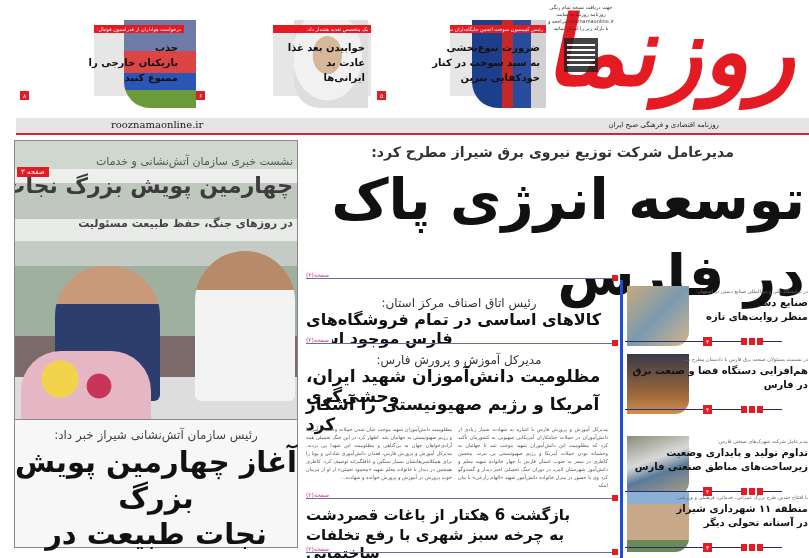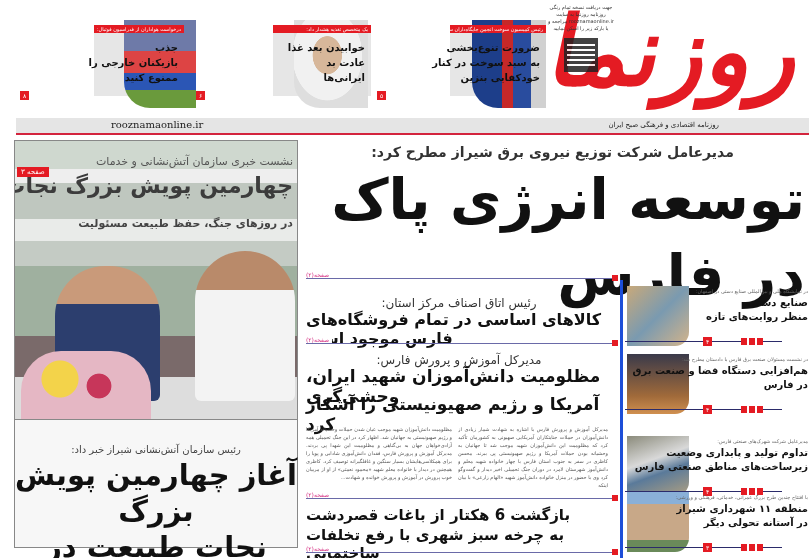--- a/index.html
+++ b/index.html
@@ -55,21 +55,21 @@
 .lphoto{left:14px;top:140px;width:284px;height:280px;border:1px solid #888;overflow:hidden;background:linear-gradient(180deg,#cfd8cf 0 10%,#eee 10% 15%,#bfc7bf 15% 28%,#e9ebe9 28% 36%,#c4cbc4 36% 45%,#9fb09f 45% 70%,#7a6a6a 70% 85%,#ddd 85%)}
 .lphoto .banner1,.lphoto .banner2,.lphoto .banner3{position:absolute;right:4px;white-space:nowrap;color:#444;font-weight:bold}
 .lphoto .banner1{top:14px;font-size:11px;color:#555;font-weight:normal}
 .lphoto .banner2{top:32px;font-size:22px;color:#3c3c3c}
 .lphoto .banner3{top:76px;font-size:11px;color:#444}
 .lphoto .badge{position:absolute;left:2px;top:26px;background:#e41b23;color:#fff;font-size:7px;padding:1px 4px}
 .person1{position:absolute;left:40px;top:125px;width:105px;height:135px;border-radius:50px 50px 6px 6px;background:linear-gradient(180deg,#c99a7a 0 28%,#2c3e6e 28%)}
 .person2{position:absolute;left:180px;top:110px;width:100px;height:150px;border-radius:50px 50px 6px 6px;background:linear-gradient(180deg,#b98a6a 0 26%,#f3f3f3 26%)}
 .flowers{position:absolute;left:6px;top:210px;width:130px;height:70px;border-radius:40px 40px 0 0;background:radial-gradient(circle at 30% 40%,#f3d34a 0 18%,transparent 19%),radial-gradient(circle at 60% 50%,#c7365a 0 14%,transparent 15%),#e5b7c4}
 .lbox{left:14px;top:420px;width:284px;height:128px;border:1px solid #888;border-top:none;background:#f7f7f7;text-align:center}
-.lbox .k{margin-top:24px;font-size:10px;color:#444}
+.lbox .k{margin-top:8px;font-size:12px;color:#444}
 .lbox .t{font-size:29px;font-weight:bold;color:#111;line-height:36px;margin-top:2px;white-space:pre-line}
 </style>
 </head>
 <body>
 
 <div class="abs logo">
   <div class="logo-text">روزنما</div>
 </div>
 <div class="abs qr-block">
   <div class="qr-note">جهت دریافت نسخه تمام رنگی روزنامه روزنما به سایت rooznamaonline.ir مراجعه و یا بارکد زیر را اسکن نمایید</div>

